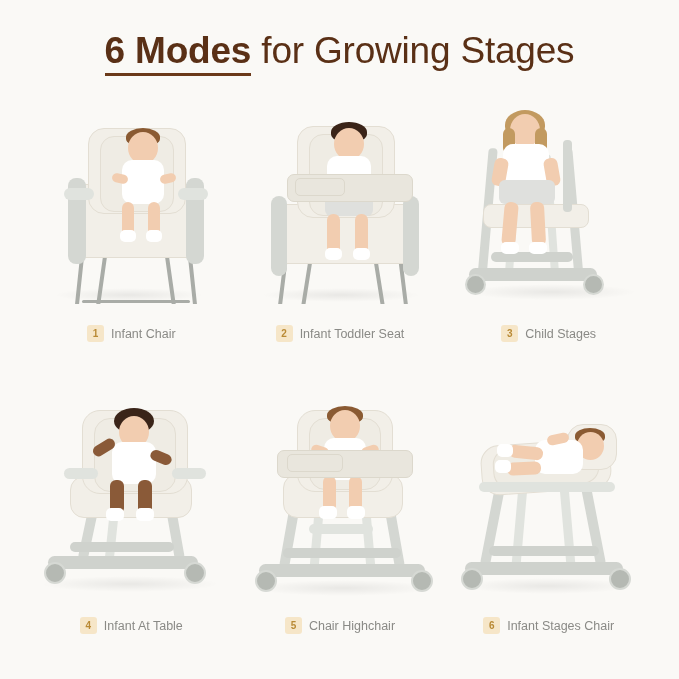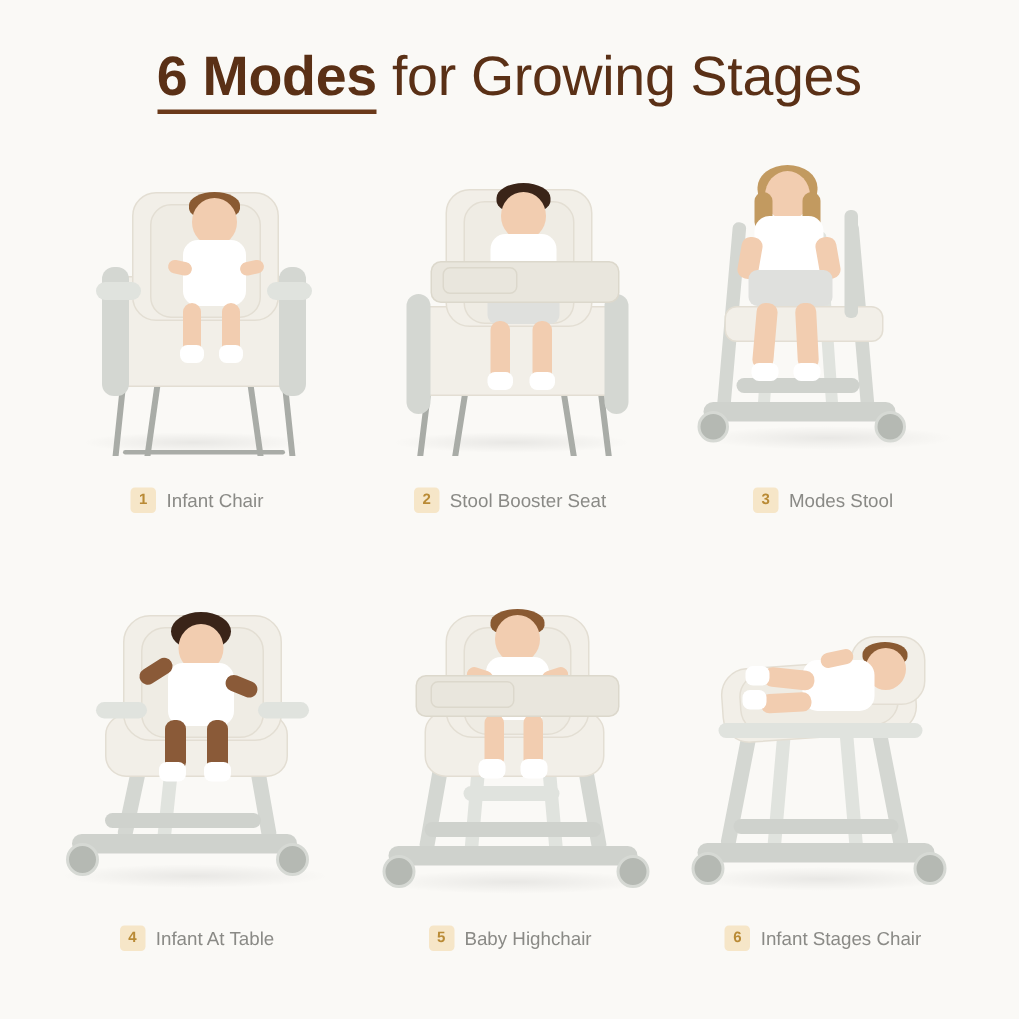--- a/index.html
+++ b/index.html
@@ -221,21 +221,21 @@
         <div class="p limb" style="left:88px; top:122px; width:13px; height:40px;"></div>
         <div class="p limb" style="left:116px; top:122px; width:13px; height:40px;"></div>
         <div class="p sock" style="left:86px; top:156px; width:17px; height:12px;"></div>
         <div class="p sock" style="left:114px; top:156px; width:17px; height:12px;"></div>
 
         <div class="p tray" style="left:48px; top:82px; width:124px; height:26px;"></div>
         <div class="p tray" style="left:56px; top:86px; width:48px; height:16px; border-radius:5px;"></div>
       </div>
       <div class="caption">
         <span class="badge">2</span>
-        <span class="cap-label">Stool Booster Seat</span>
+        <span class="cap-label">Infant Toddler Seat</span>
       </div>
     </div>
 
     <div class="cell">
       <div class="art">
         <div class="p shadow" style="left:20px; top:192px; width:170px; height:16px;"></div>
 
         <div class="p frame" style="left:36px; top:56px; width:9px; height:132px; transform:rotate(5deg);"></div>
         <div class="p frame" style="left:122px; top:56px; width:9px; height:132px; transform:rotate(-5deg);"></div>
         <div class="p frame lt" style="left:62px; top:62px; width:8px; height:124px; transform:rotate(4deg);"></div>
@@ -258,21 +258,21 @@
         <div class="p limb" style="left:46px; top:66px; width:14px; height:28px; transform:rotate(10deg);"></div>
         <div class="p limb" style="left:98px; top:66px; width:14px; height:28px; transform:rotate(-10deg);"></div>
         <div class="p shorts" style="left:52px; top:88px; width:56px; height:24px;"></div>
         <div class="p limb" style="left:56px; top:110px; width:14px; height:44px; transform:rotate(5deg);"></div>
         <div class="p limb" style="left:84px; top:110px; width:14px; height:44px; transform:rotate(-3deg);"></div>
         <div class="p sock" style="left:54px; top:150px; width:18px; height:12px;"></div>
         <div class="p sock" style="left:82px; top:150px; width:18px; height:12px;"></div>
       </div>
       <div class="caption">
         <span class="badge">3</span>
-        <span class="cap-label">Modes Stool</span>
+        <span class="cap-label">Child Stages</span>
       </div>
     </div>
 
     <div class="cell">
       <div class="art">
         <div class="p shadow" style="left:10px; top:192px; width:180px; height:16px;"></div>
 
         <div class="p frame" style="left:56px; top:96px; width:10px; height:80px; transform:rotate(12deg);"></div>
         <div class="p frame" style="left:138px; top:96px; width:10px; height:80px; transform:rotate(-10deg);"></div>
         <div class="p frame lt" style="left:78px; top:110px; width:9px; height:70px; transform:rotate(6deg);"></div>
@@ -334,21 +334,21 @@
         <div class="p sock" style="left:80px; top:122px; width:18px; height:13px;"></div>
         <div class="p sock" style="left:108px; top:122px; width:18px; height:13px;"></div>
 
         <div class="p tray" style="left:38px; top:66px; width:134px; height:26px;"></div>
         <div class="p tray" style="left:48px; top:70px; width:54px; height:16px; border-radius:5px;"></div>
 
         <div class="p frame lt" style="left:70px; top:140px; width:64px; height:10px; border-radius:5px;"></div>
       </div>
       <div class="caption">
         <span class="badge">5</span>
-        <span class="cap-label">Baby Highchair</span>
+        <span class="cap-label">Chair Highchair</span>
       </div>
     </div>
 
     <div class="cell">
       <div class="art">
         <div class="p shadow" style="left:16px; top:194px; width:170px; height:16px;"></div>
 
         <div class="p frame" style="left:42px; top:86px; width:10px; height:96px; transform:rotate(11deg);"></div>
         <div class="p frame" style="left:140px; top:86px; width:10px; height:96px; transform:rotate(-11deg);"></div>
         <div class="p frame lt" style="left:68px; top:100px; width:9px; height:84px; transform:rotate(5deg);"></div>

